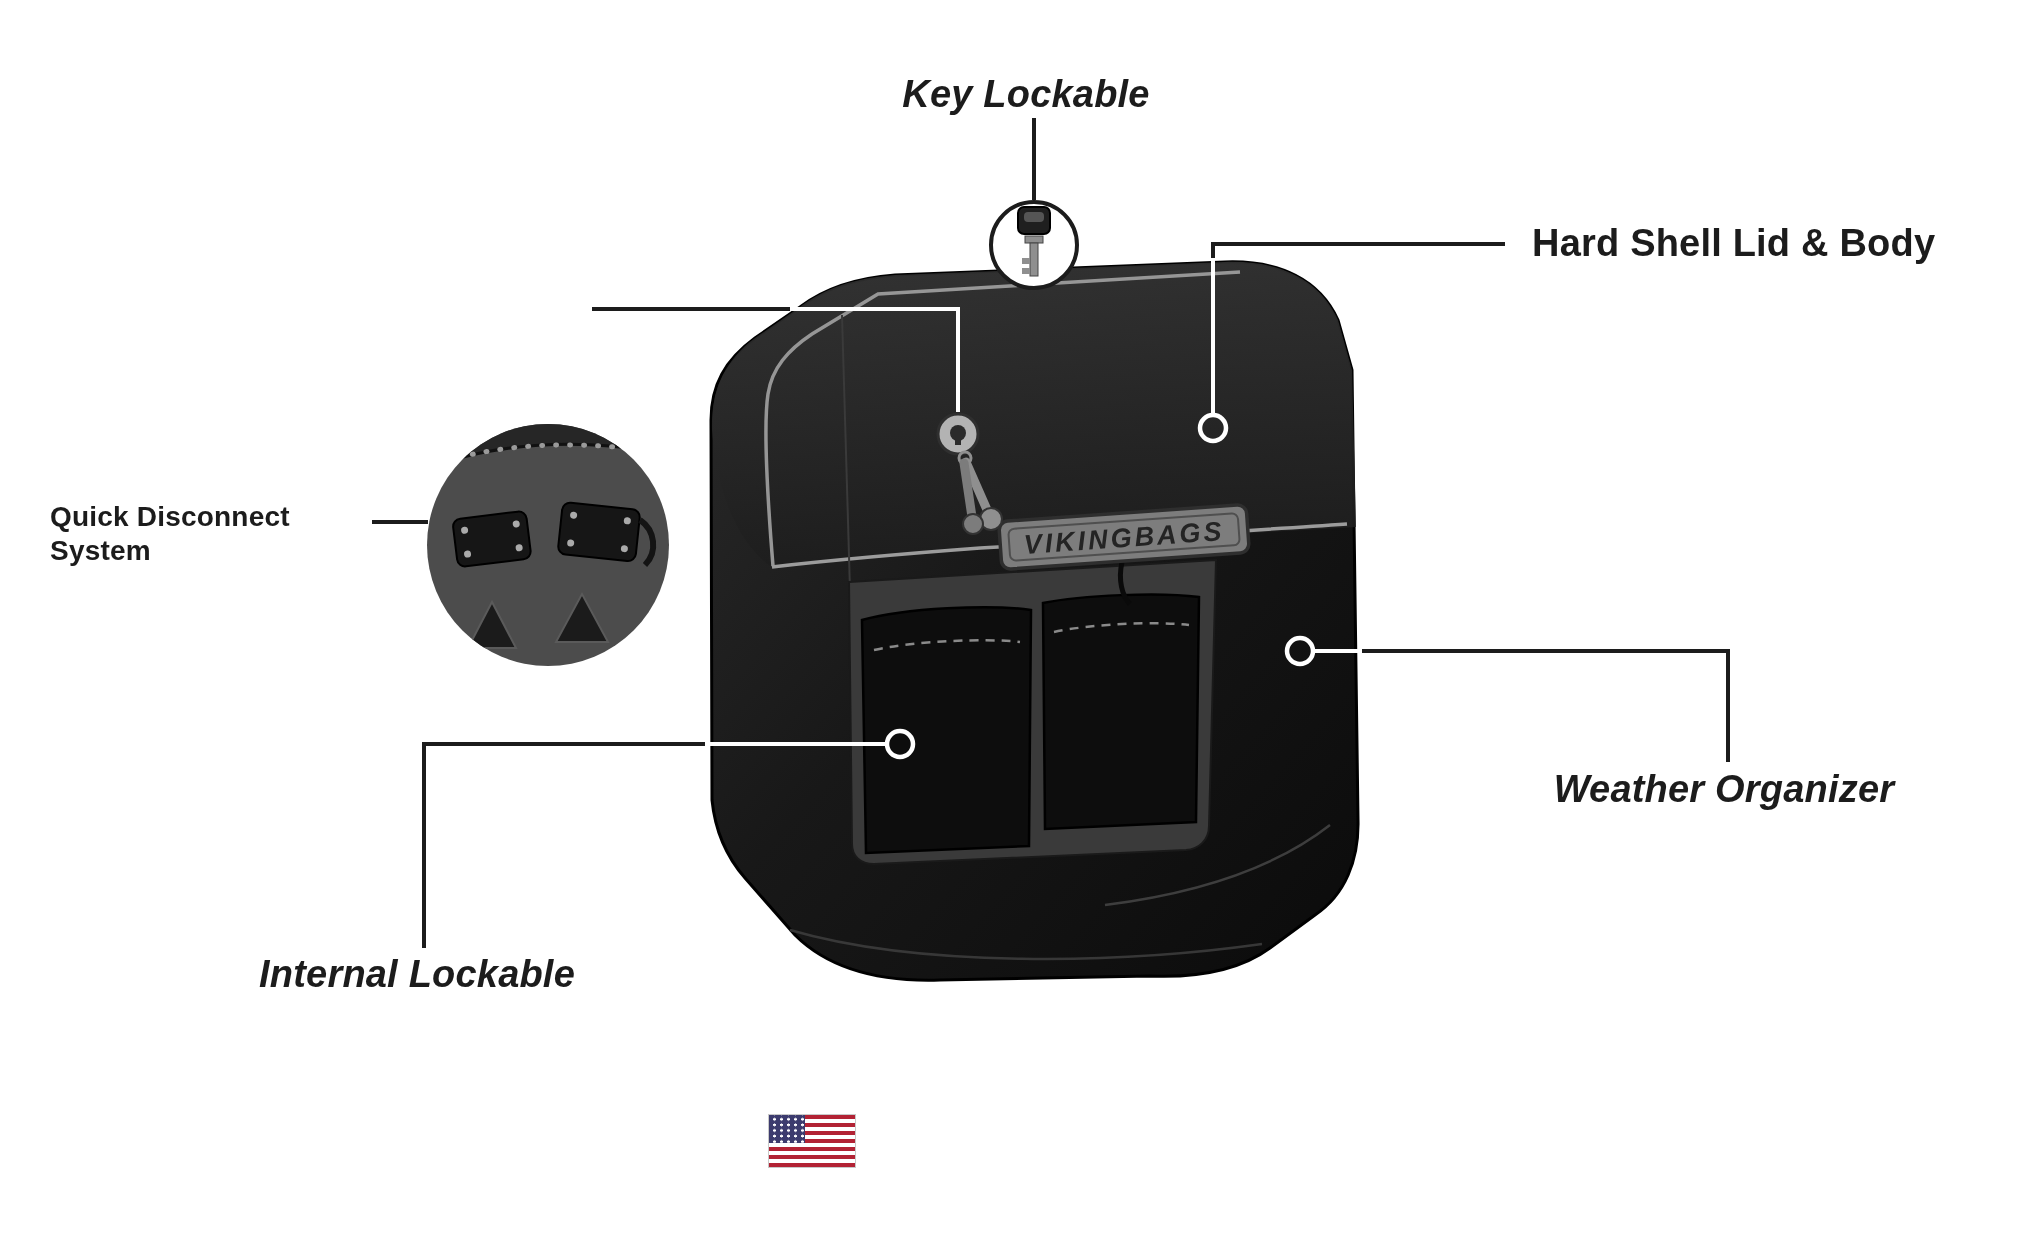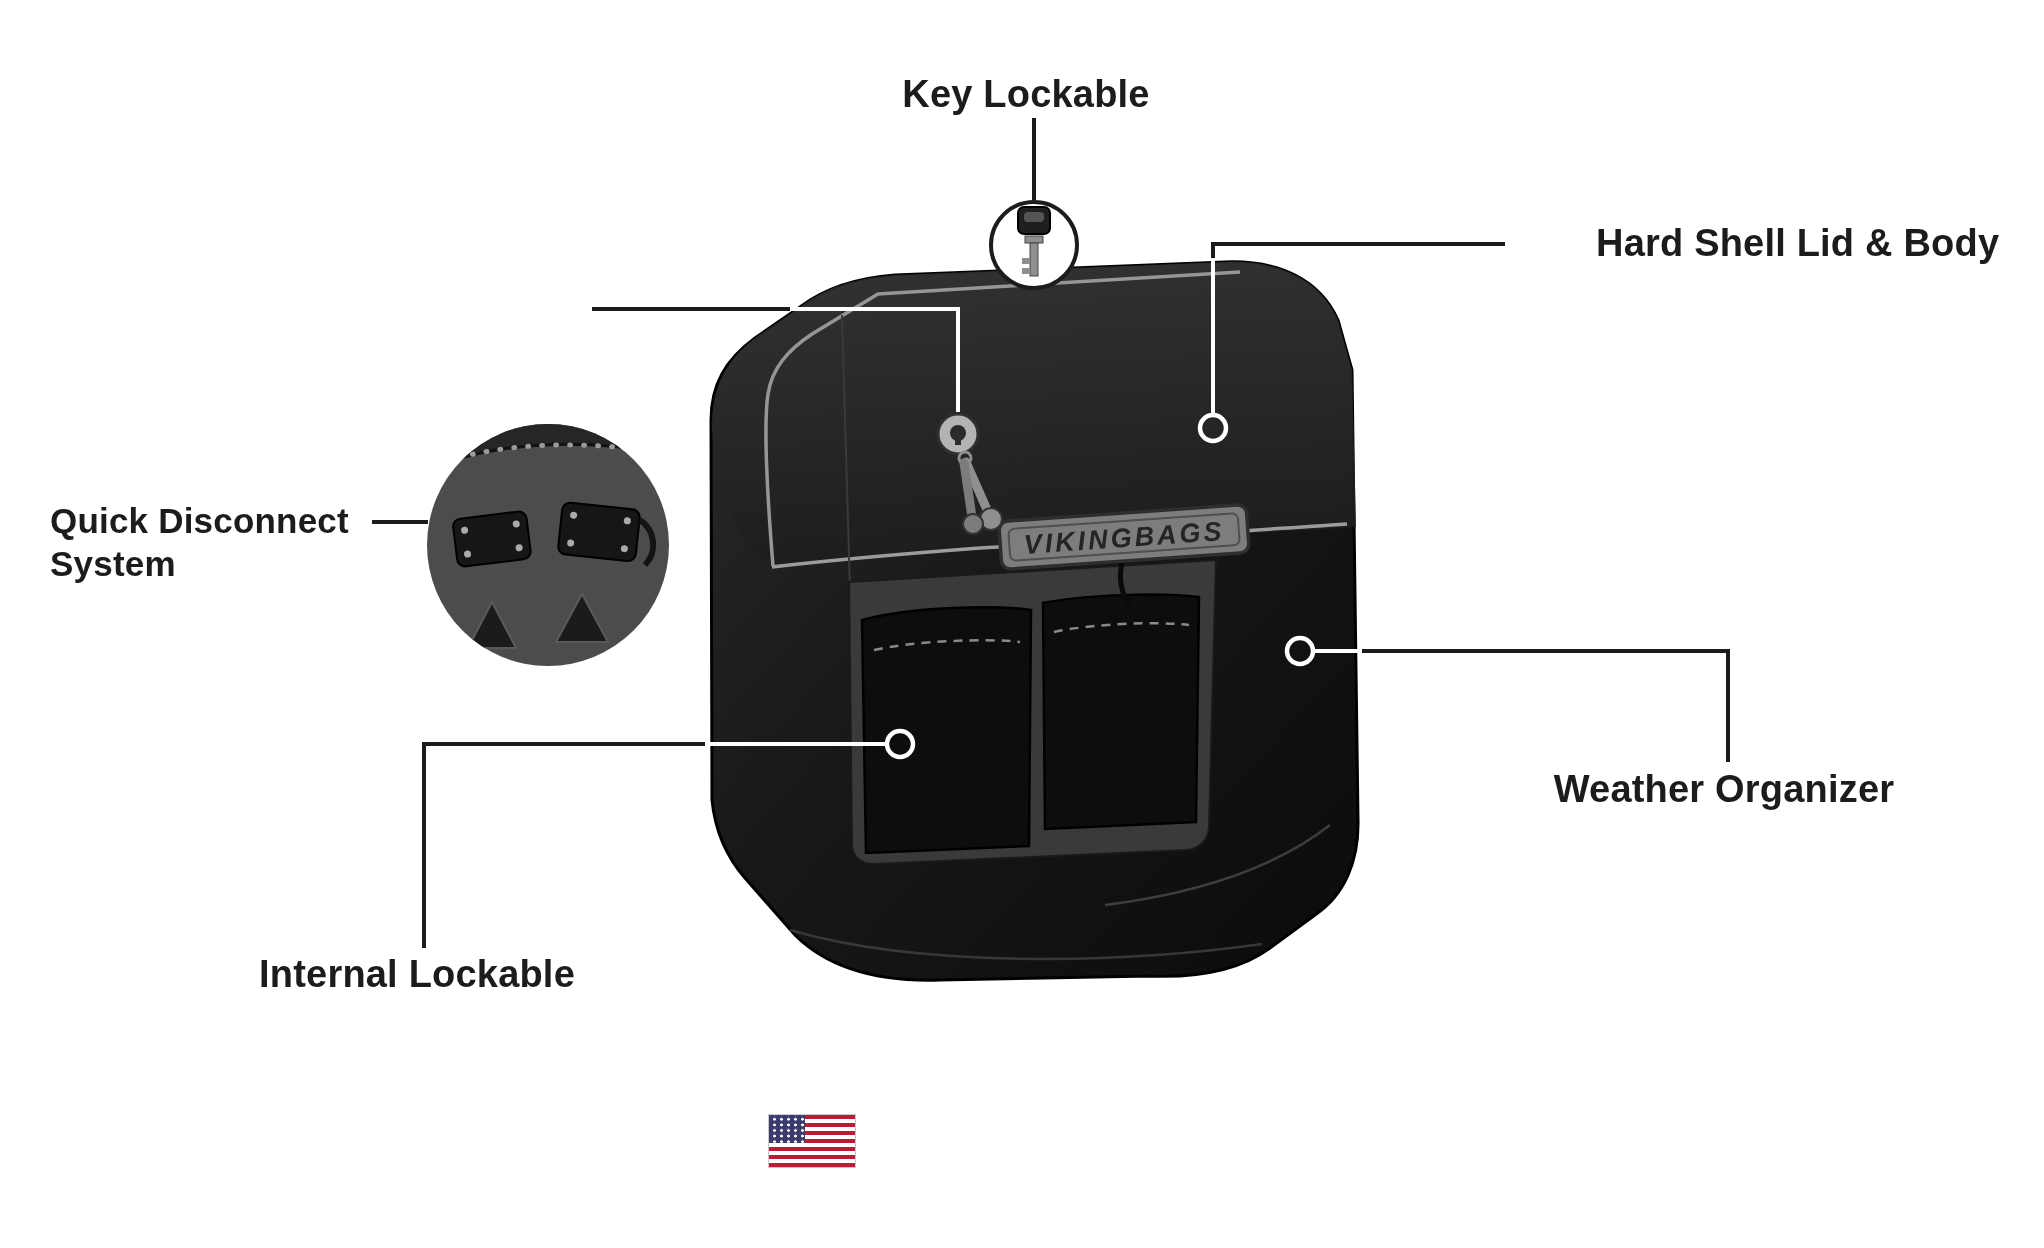--- a/index.html
+++ b/index.html
@@ -14,25 +14,25 @@
   .art { position: absolute; left: 0; top: 0; }
   .label {
     position: absolute;
     font-weight: 700;
     font-size: 38px;
     line-height: 1.15;
     color: #1c1c1c;
     white-space: nowrap;
     letter-spacing: 0.2px;
   }
-  .label.center { transform: translateX(-50%); }
+  .label.center { transform: translateX(-50%); font-style: italic; }
   #lbl-key        { left: 1026px; top: 73px; }
-  #lbl-hardshell  { left: 1596px; top: 222px; }
+  #lbl-hardshell  { left: 1532px; top: 222px; }
   #lbl-bracket    { right: 1460px; top: 287px; }
-  #lbl-quick      { left: 50px;  top: 500px; white-space: normal; width: 340px; line-height: 1.22; font-size: 35px; }
+  #lbl-quick      { left: 50px;  top: 500px; white-space: normal; width: 340px; line-height: 1.22; font-size: 28px; }
   #lbl-internal   { left: 417px; top: 953px; }
   #lbl-weather    { left: 1724px; top: 768px; }
   #lbl-footer     { left: 908px; top: 1128px; }
   .flag {
     position: absolute;
     left: 769px; top: 1115px;
     width: 86px; height: 52px;
     background: repeating-linear-gradient(to bottom, #b22234 0 4px, #ffffff 4px 8px);
     box-shadow: 0 0 0 1px #c9c9c9;
   }

